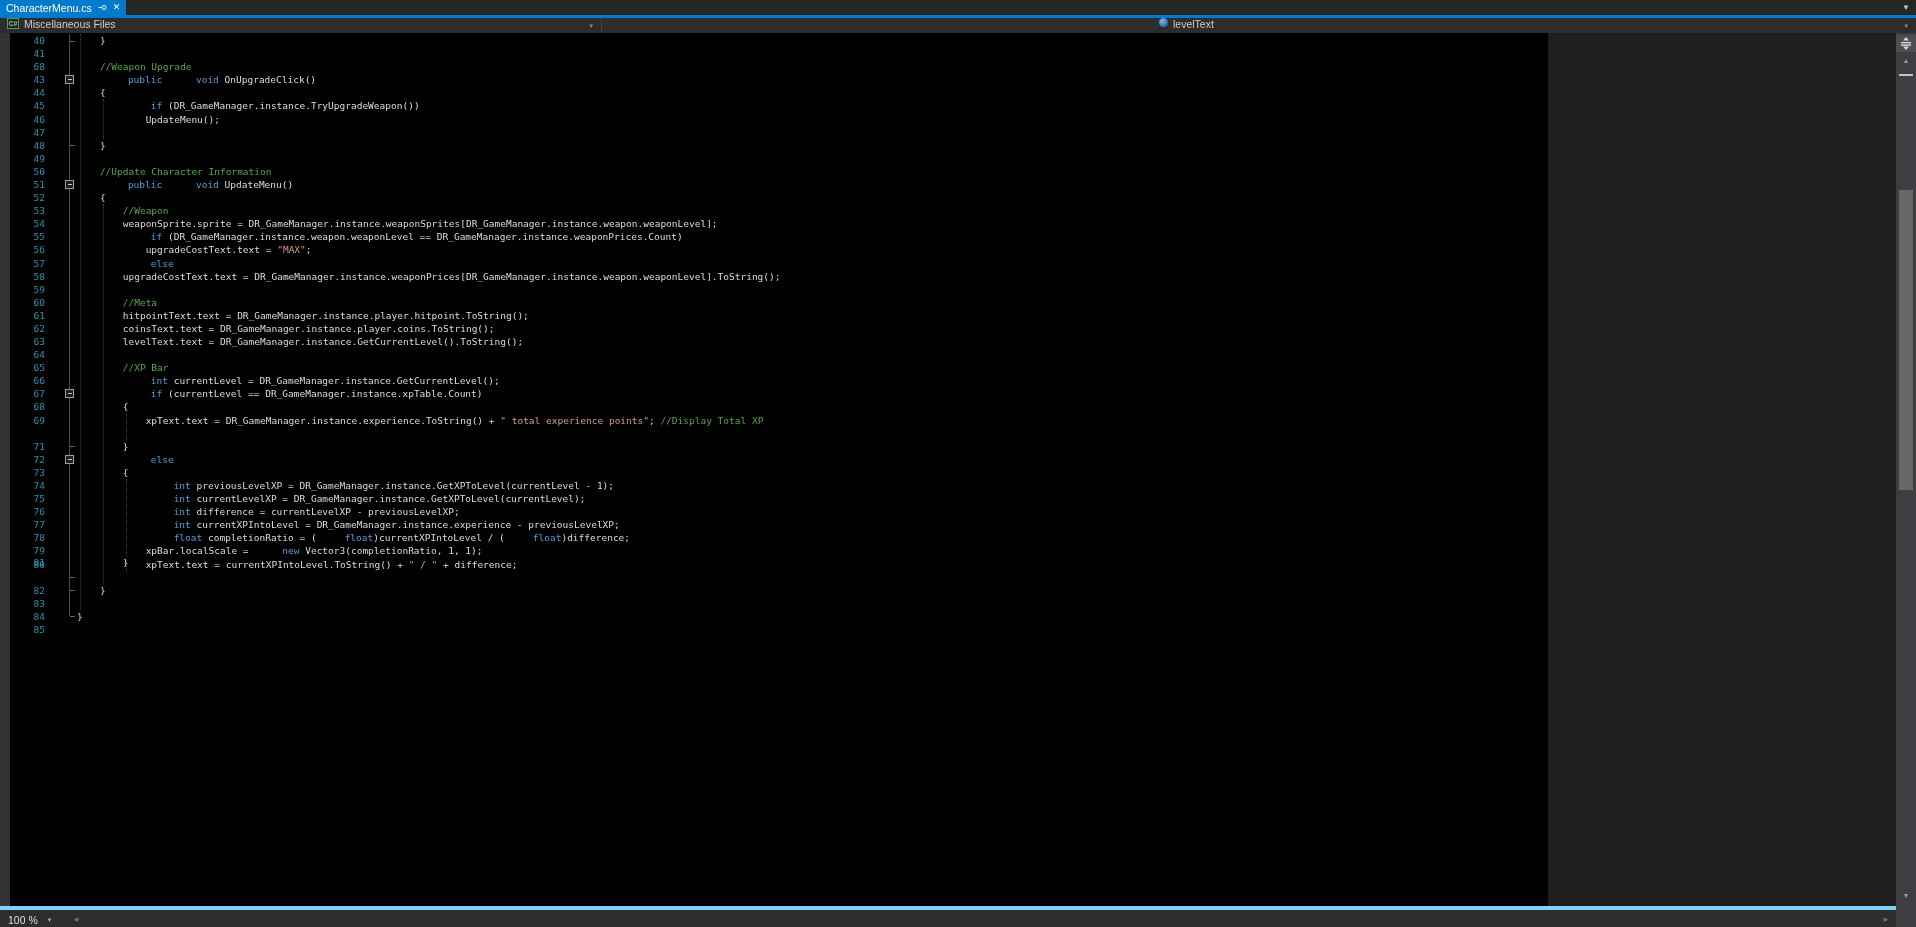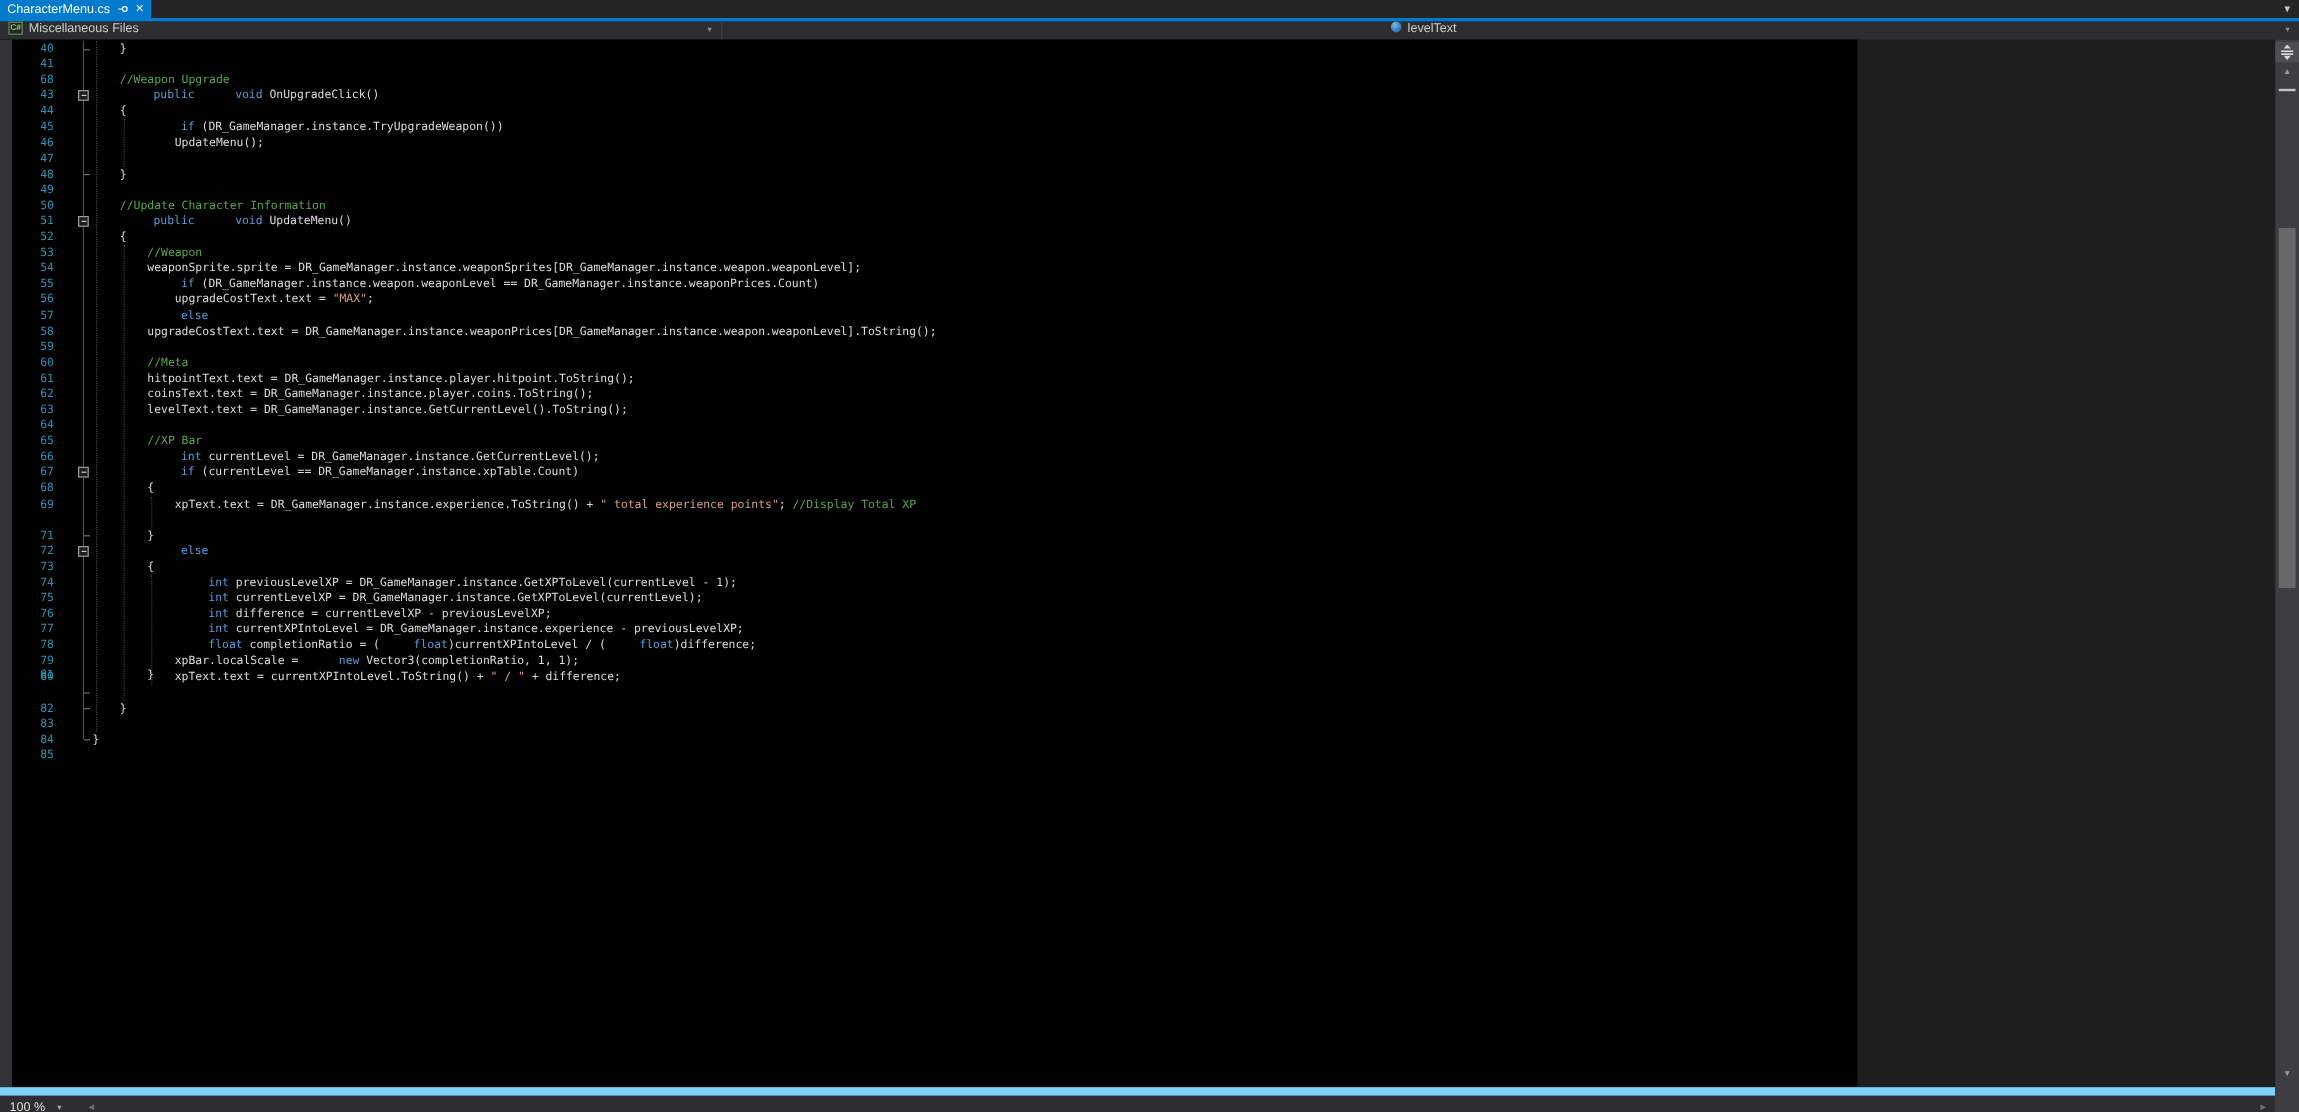--- a/index.html
+++ b/index.html
@@ -47,21 +47,21 @@
   
   .vscroll{position:absolute;left:1896px;top:33px;width:20px;height:894px;background:#3E3E42;}
   .vs-split{position:absolute;left:0;top:2px;width:20px;height:17px;background:#4D4D52;
             display:flex;align-items:center;justify-content:center;}
   .vs-up{position:absolute;left:0;top:23px;width:20px;text-align:center;color:#999999;font-size:7px;line-height:10px;}
   .vs-marker{position:absolute;left:3px;top:41px;width:14px;height:2px;background:#C2C2C2;}
   .vs-thumb{position:absolute;left:3px;top:157px;width:14px;height:300px;background:#686868;}
   .vs-down{position:absolute;left:0;top:858px;width:20px;text-align:center;color:#999999;font-size:7px;line-height:10px;}
 
   
-  .hbar{position:absolute;left:0;top:906px;width:1896px;height:21px;background:#2D2D30;border-top:7px solid #7dd3fc;box-sizing:border-box;}
+  .hbar{position:absolute;left:0;top:906px;width:1896px;height:21px;background:#2D2D30;border-top:4px solid #7dd3fc;box-sizing:border-box;}
   .zoomctl{position:absolute;left:0;top:0;width:66px;height:20px;display:flex;align-items:center;color:#DEDEDE;font-size:10.5px;}
   .zoomctl .ztext{margin-left:8px;}
   .zoomctl .zarrow{margin-left:10px;font-size:7px;color:#ABABAB;}
   .h-left{position:absolute;left:72px;top:5px;color:#6E6E6E;font-size:8px;line-height:10px;}
   .h-right{position:absolute;right:6px;top:5px;color:#6E6E6E;font-size:8px;line-height:10px;}
   .corner{position:absolute;left:1896px;top:906px;width:20px;height:21px;background:#3E3E42;}
 </style>
 </head>
 <body>
 

